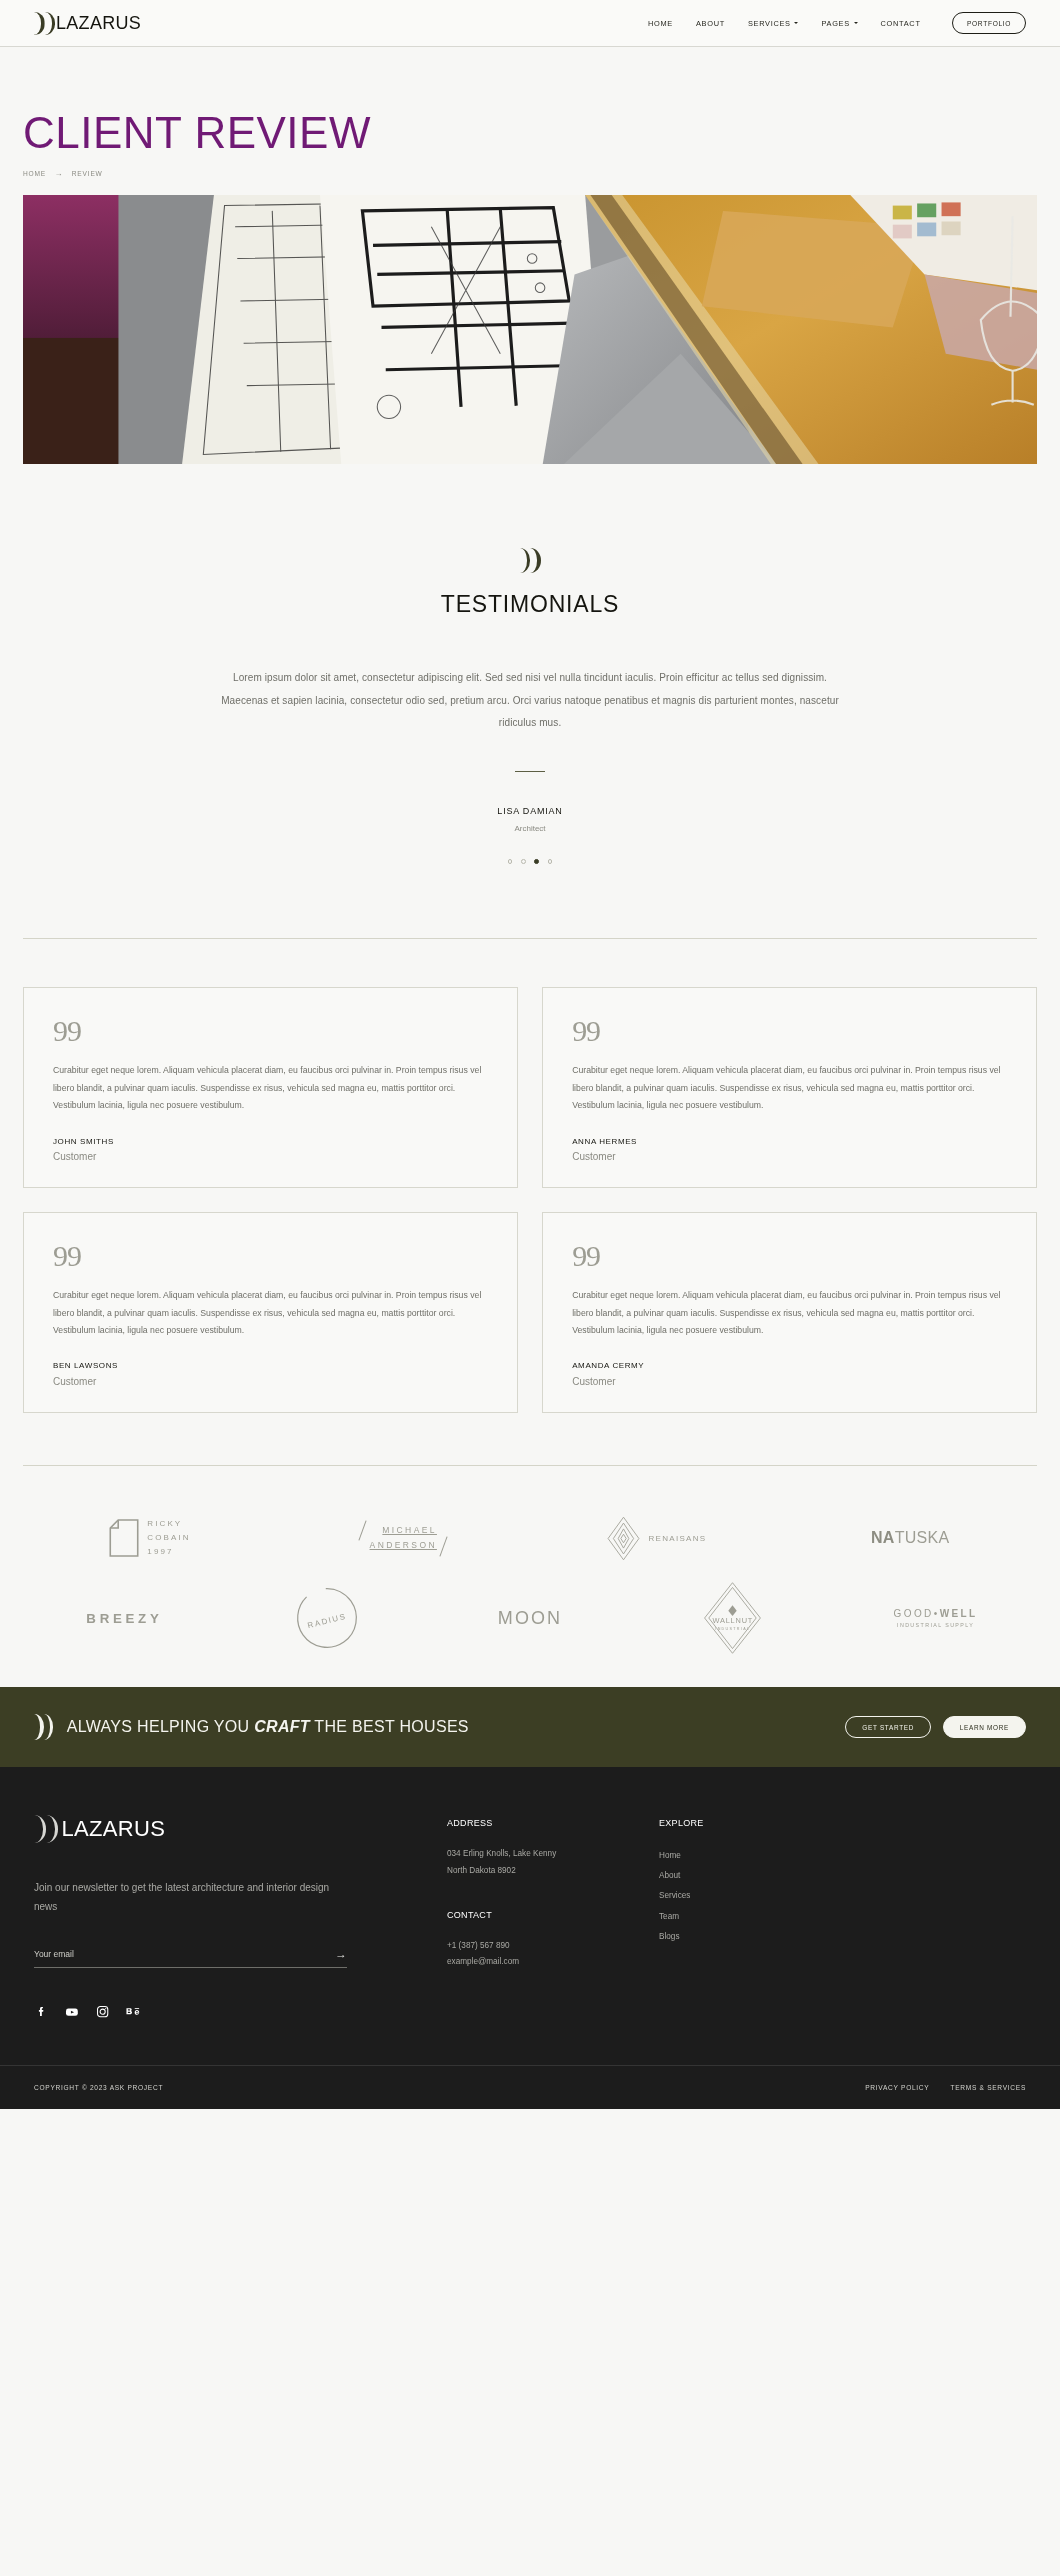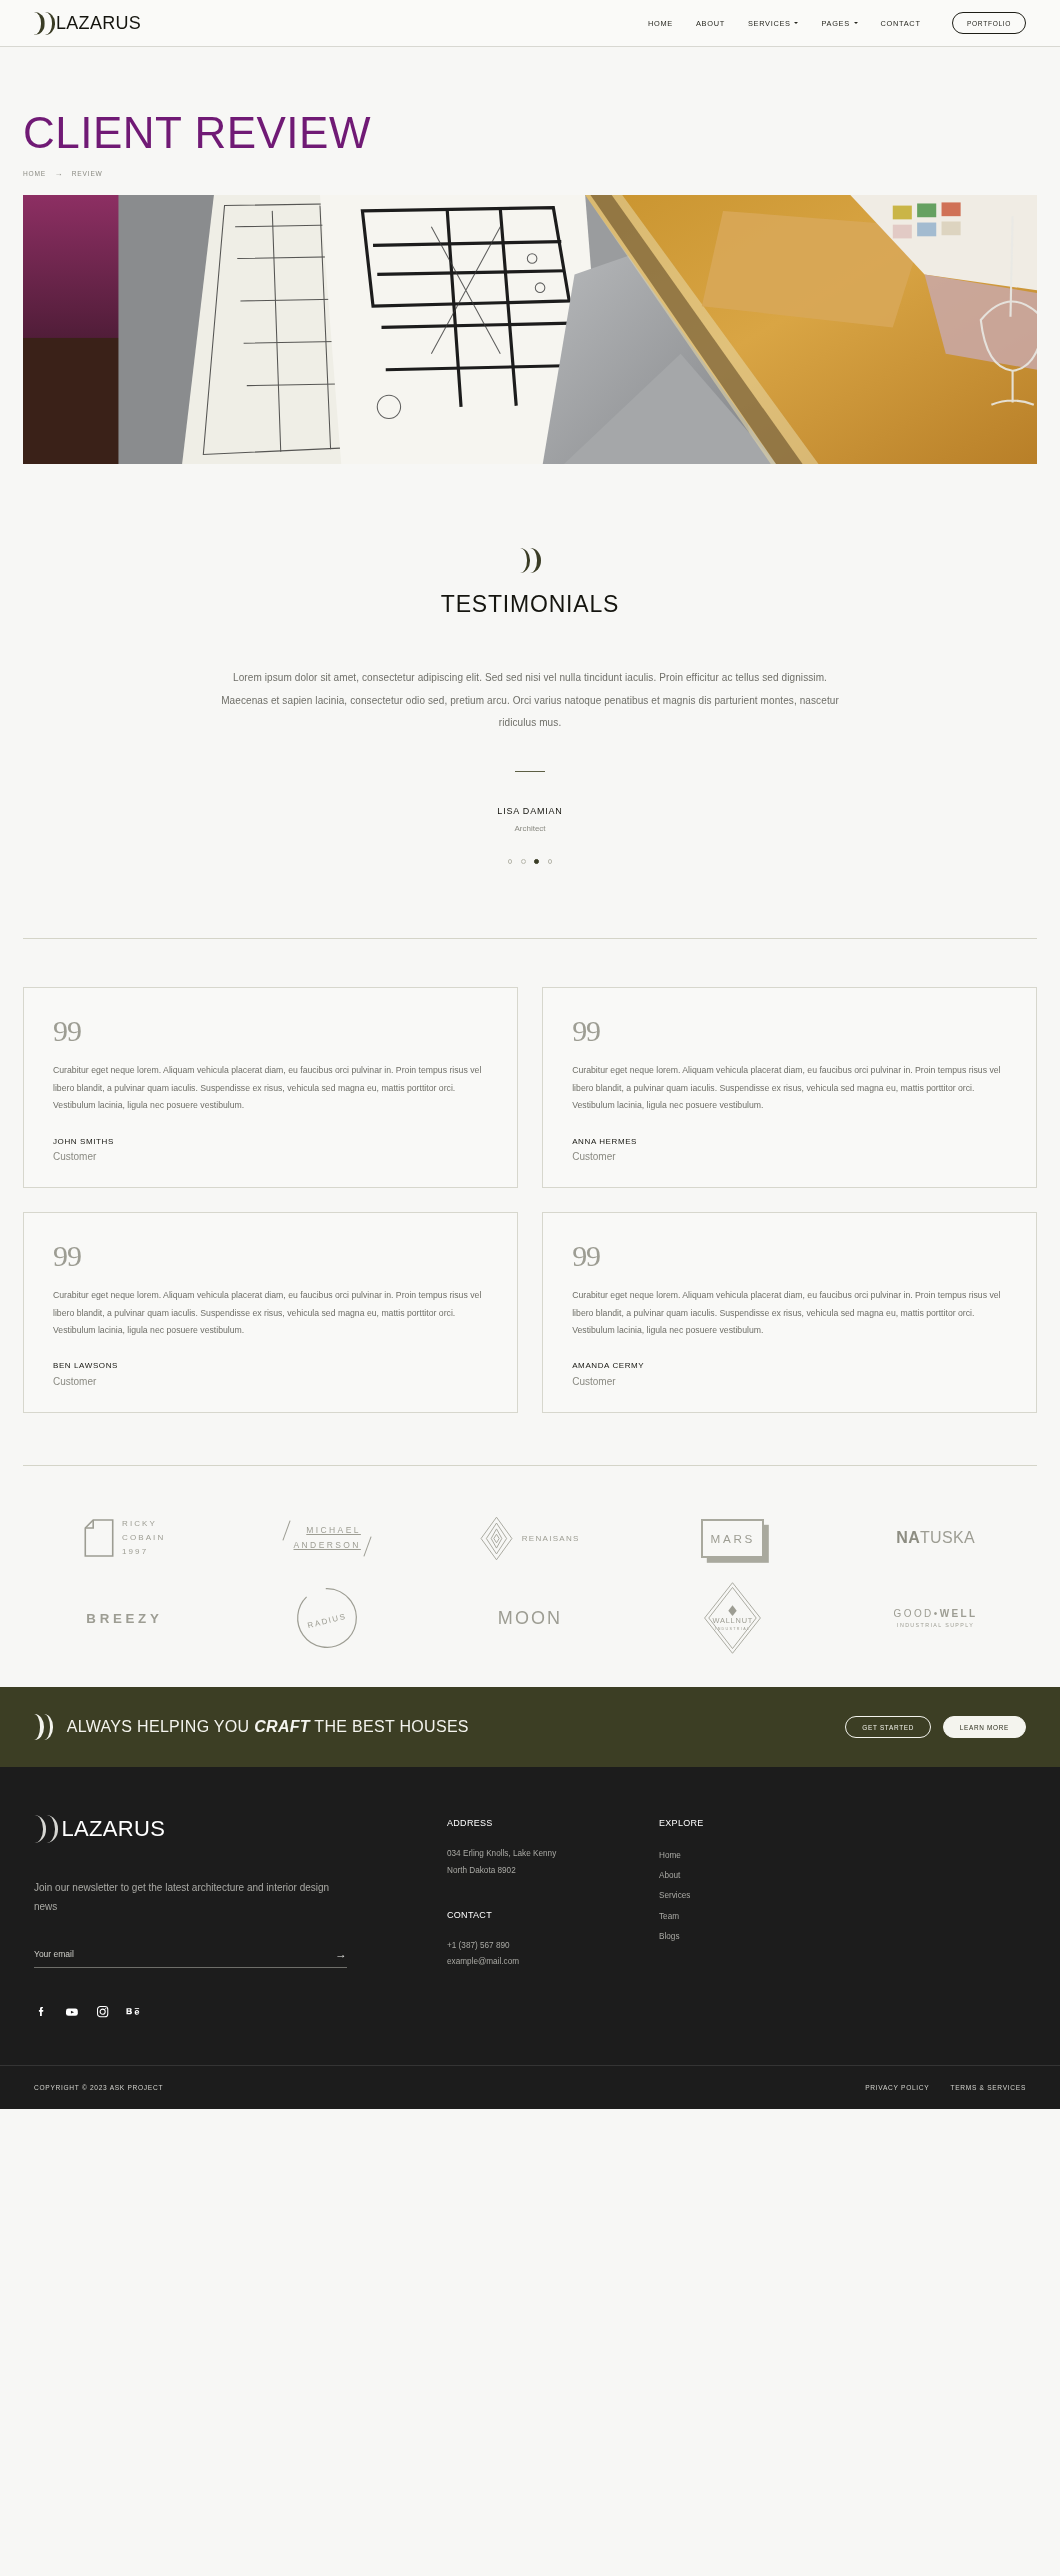--- a/index.html
+++ b/index.html
@@ -409,23 +409,20 @@
               <polygon points="31,2 60,42 31,82 2,42"></polygon>
               <polygon points="31,13 50,42 31,71 12,42"></polygon>
               <polygon points="31,24 41,42 31,60 21,42"></polygon>
               <polygon points="31,34 36,42 31,50 26,42"></polygon>
             </g>
           </svg>
           <span class="bl-txt bl-ren">RENAISANS</span>
         </div>
       </div>
 
-      <div class="brand-cell">
-        <div class="bl-mars">MARS</div>
-      </div>
 
       <div class="brand-cell">
         <div class="bl-nat">
           <b>NA</b><span>TUSKA</span>
         </div>
       </div>
     </div>
 
     <div class="brand-row">
       <div class="brand-cell">

